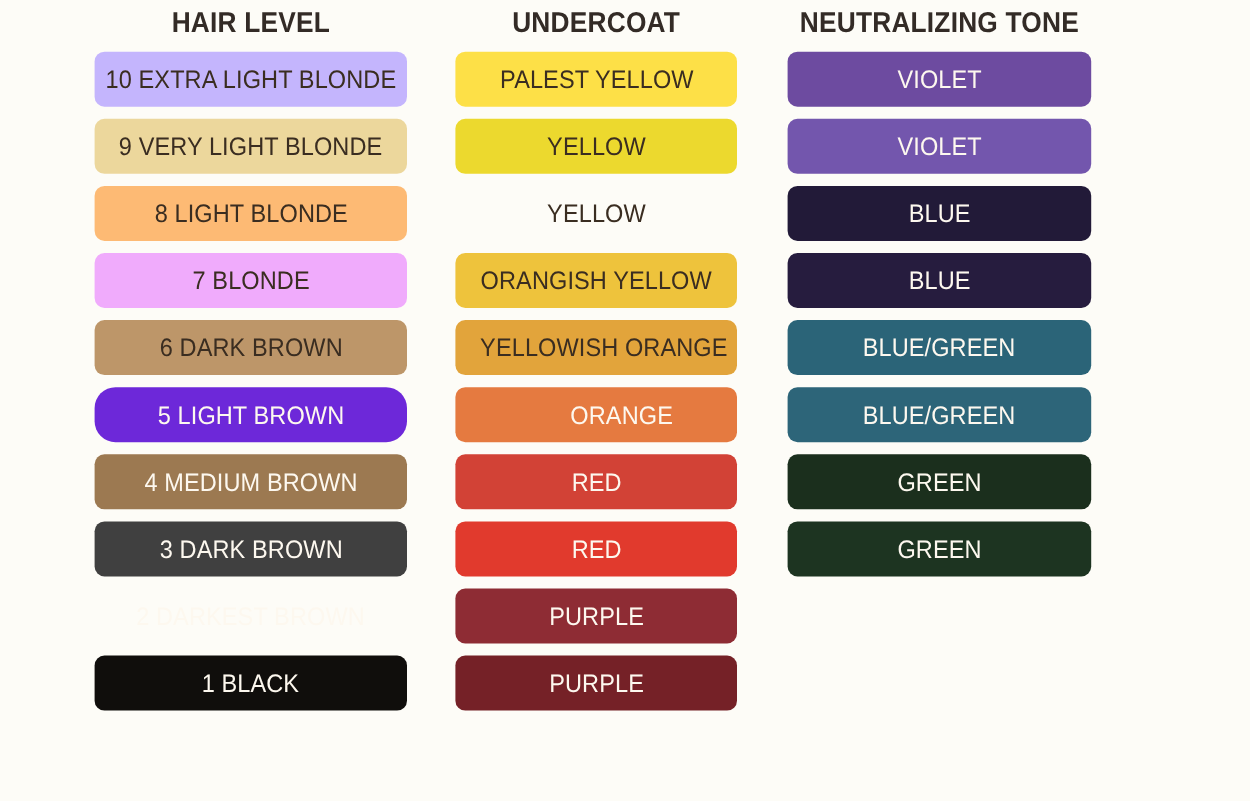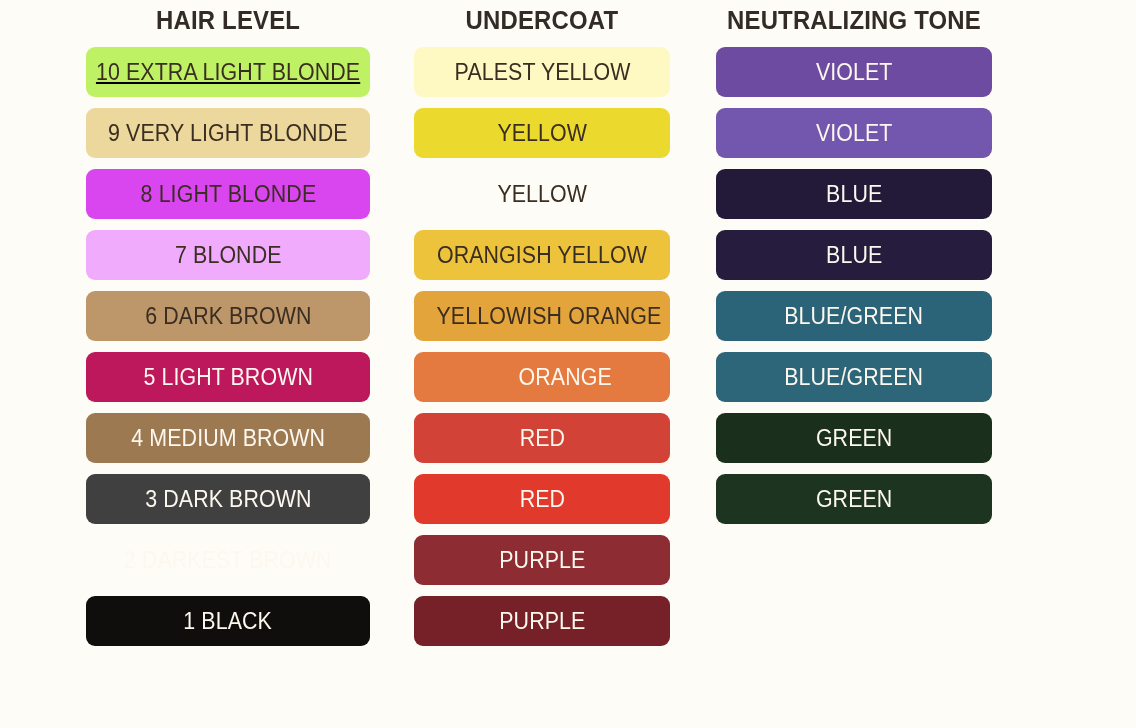--- a/index.html
+++ b/index.html
@@ -75,57 +75,57 @@
 </style>
 </head>
 <body>
 
 <div id="chart-root">
   <div class="columns">
 
     <div class="column col-hair">
       <div class="column-header">HAIR LEVEL</div>
       <div class="bar-list">
-          <div class="bar dark-text" style="background-color: #bef264; text-decoration: underline;">
+          <div class="bar dark-text" style="background-color: #c4b5fd;">
             <span class="bar-label">10 EXTRA LIGHT BLONDE</span>
           </div>
           <div class="bar dark-text" style="background-color: rgb(236, 215, 156);">
             <span class="bar-label">9 VERY LIGHT BLONDE</span>
           </div>
-          <div class="bar dark-text" style="background-color: #d946ef;">
+          <div class="bar dark-text" style="background-color: #fdba74;">
             <span class="bar-label">8 LIGHT BLONDE</span>
           </div>
           <div class="bar dark-text" style="background-color: #f0abfc;">
             <span class="bar-label">7 BLONDE</span>
           </div>
           <div class="bar dark-text" style="background-color: rgb(189, 150, 105);">
             <span class="bar-label">6 DARK BROWN</span>
           </div>
-          <div class="bar light-text" style="background-color: #be185d;">
+          <div class="bar light-text" style="background-color: #6d28d9; border-radius: 19px;">
             <span class="bar-label">5 LIGHT BROWN</span>
           </div>
           <div class="bar light-text" style="background-color: rgb(156, 121, 81);">
             <span class="bar-label">4 MEDIUM BROWN</span>
           </div>
           <div class="bar light-text" style="background-color: #404040;">
             <span class="bar-label">3 DARK BROWN</span>
           </div>
           <div class="bar light-text">
             <span class="bar-label">2 DARKEST BROWN</span>
           </div>
           <div class="bar light-text" style="background-color: rgb(16, 14, 12);">
             <span class="bar-label">1 BLACK</span>
           </div>
         </div>
     </div>
 
     <div class="column col-under">
       <div class="column-header">UNDERCOAT</div>
       <div class="bar-list">
-          <div class="bar dark-text" style="background-color: #fef9c3;">
+          <div class="bar dark-text" style="background-color: #fde047;">
             <span class="bar-label">PALEST YELLOW</span>
           </div>
           <div class="bar dark-text" style="background-color: rgb(236, 217, 46);">
             <span class="bar-label">YELLOW</span>
           </div>
           <div class="bar dark-text">
             <span class="bar-label">YELLOW</span>
           </div>
           <div class="bar dark-text" style="background-color: rgb(238, 195, 60);">
             <span class="bar-label">ORANGISH YELLOW</span>

